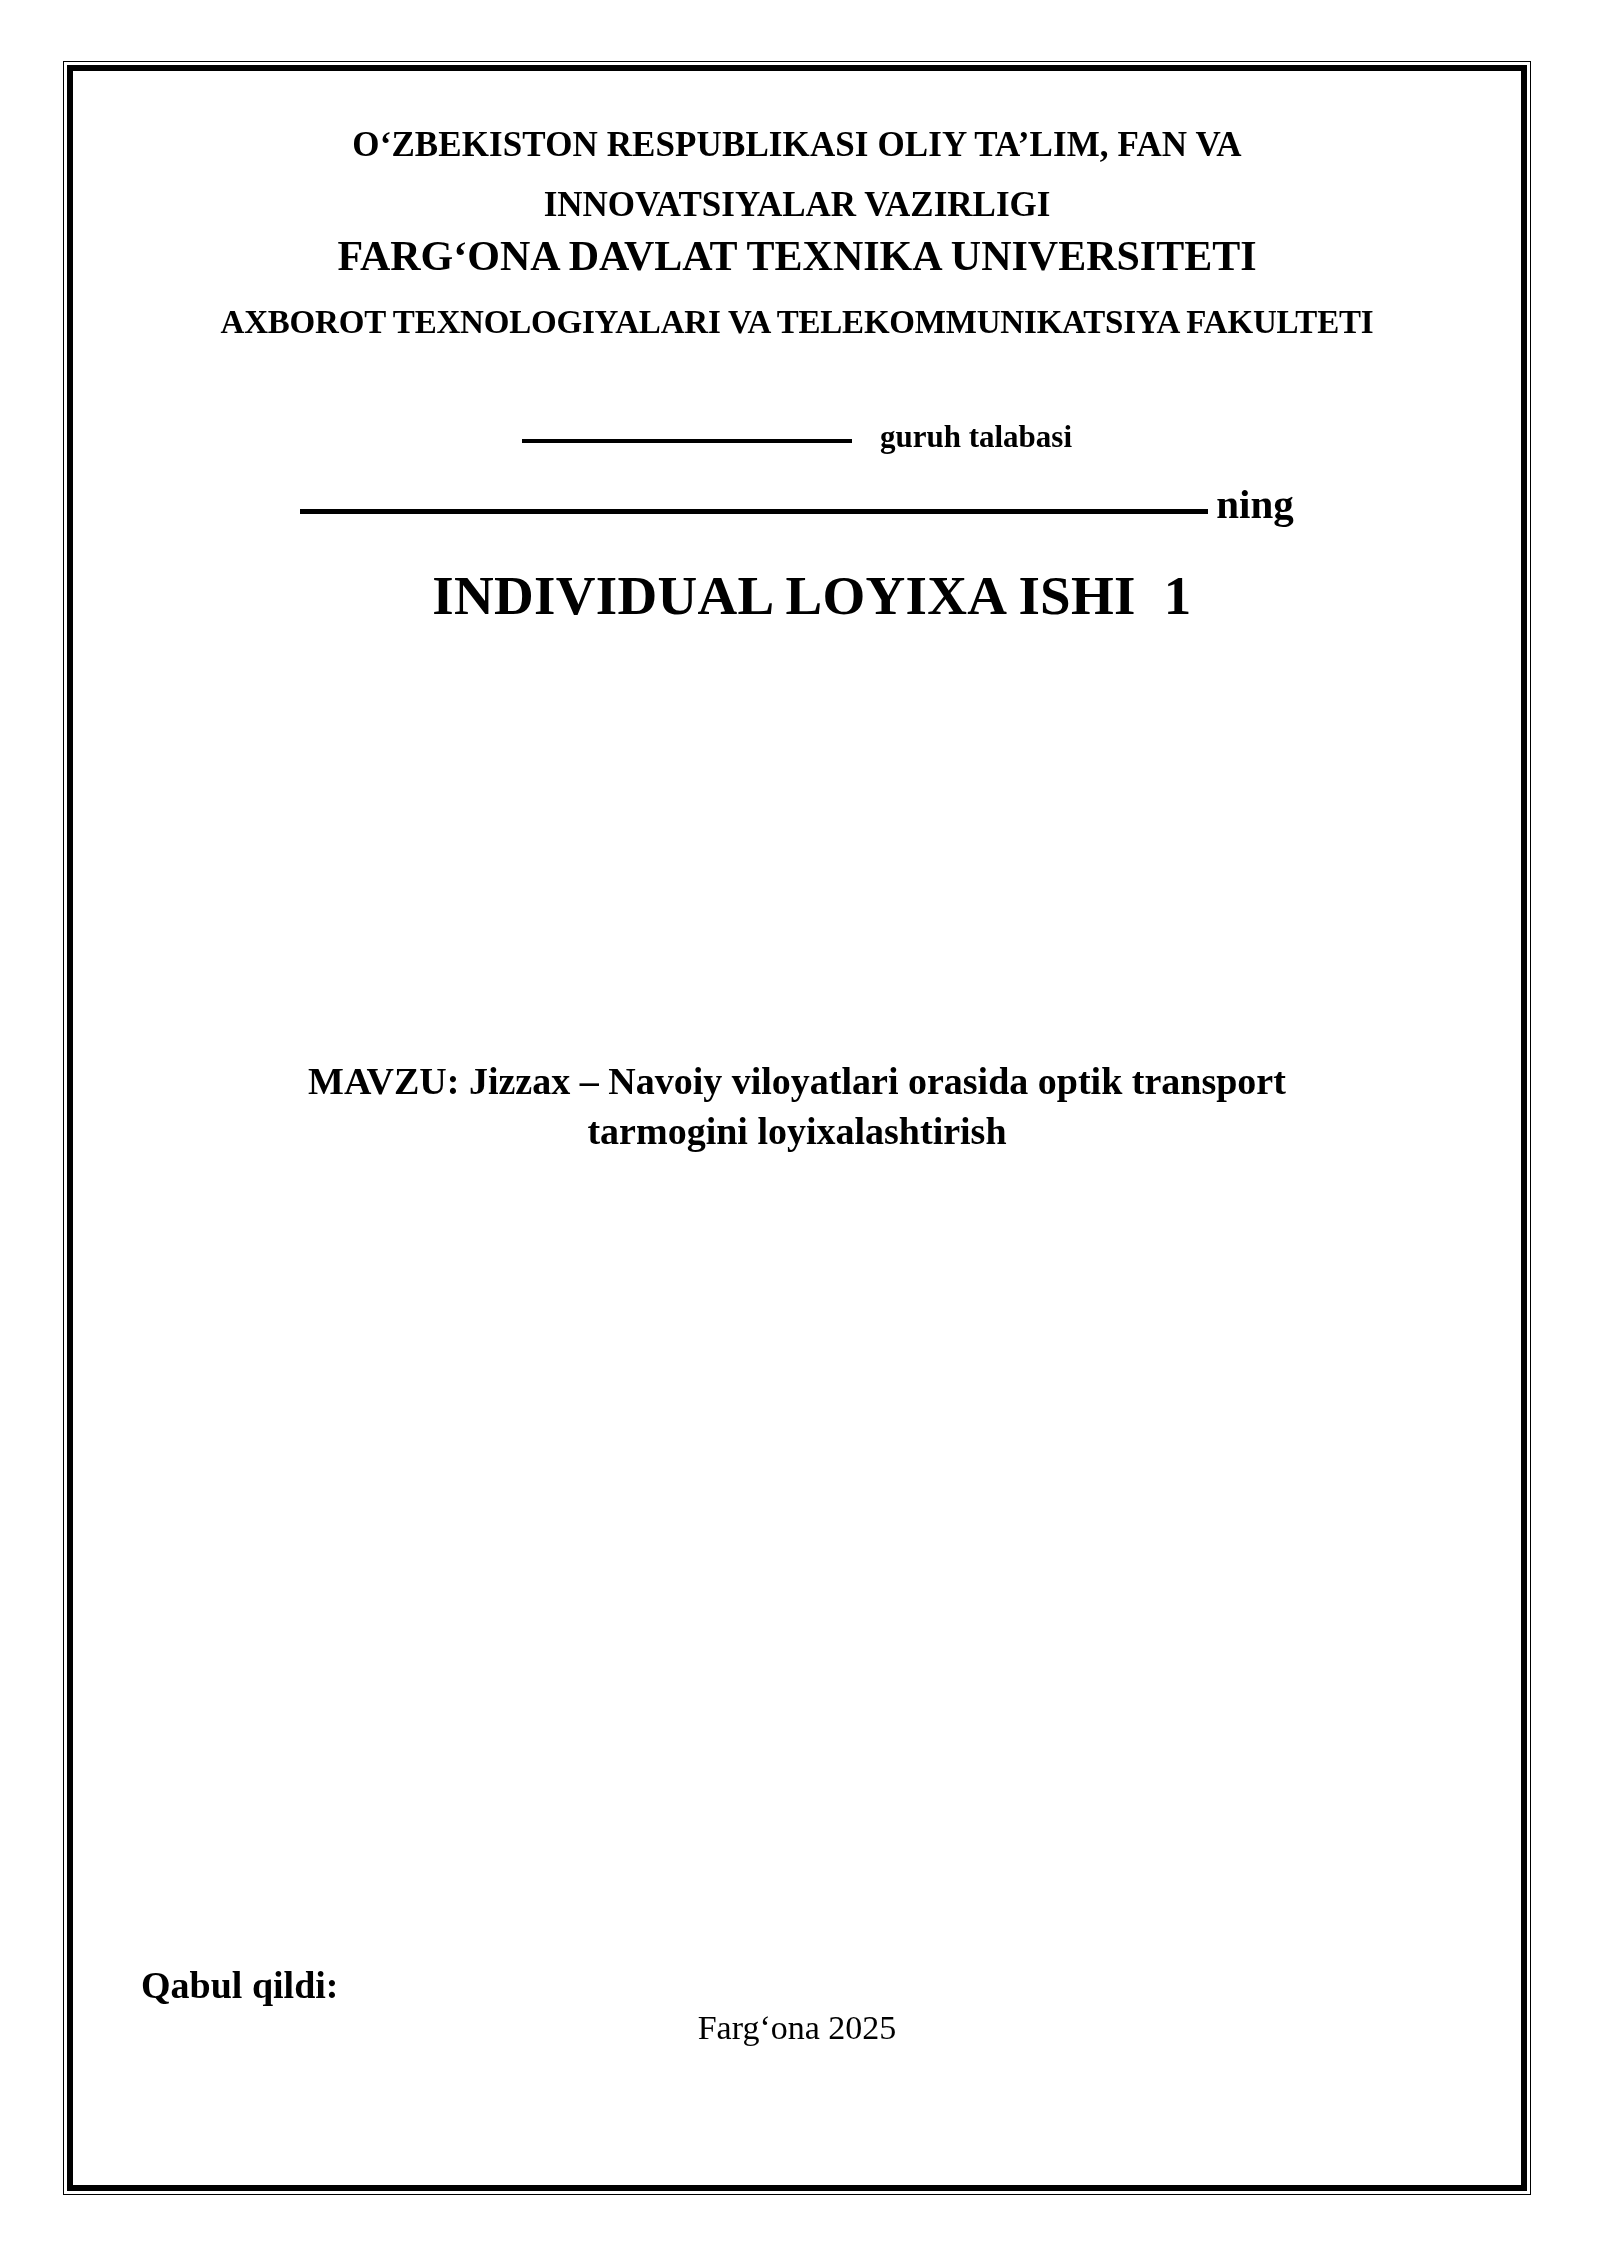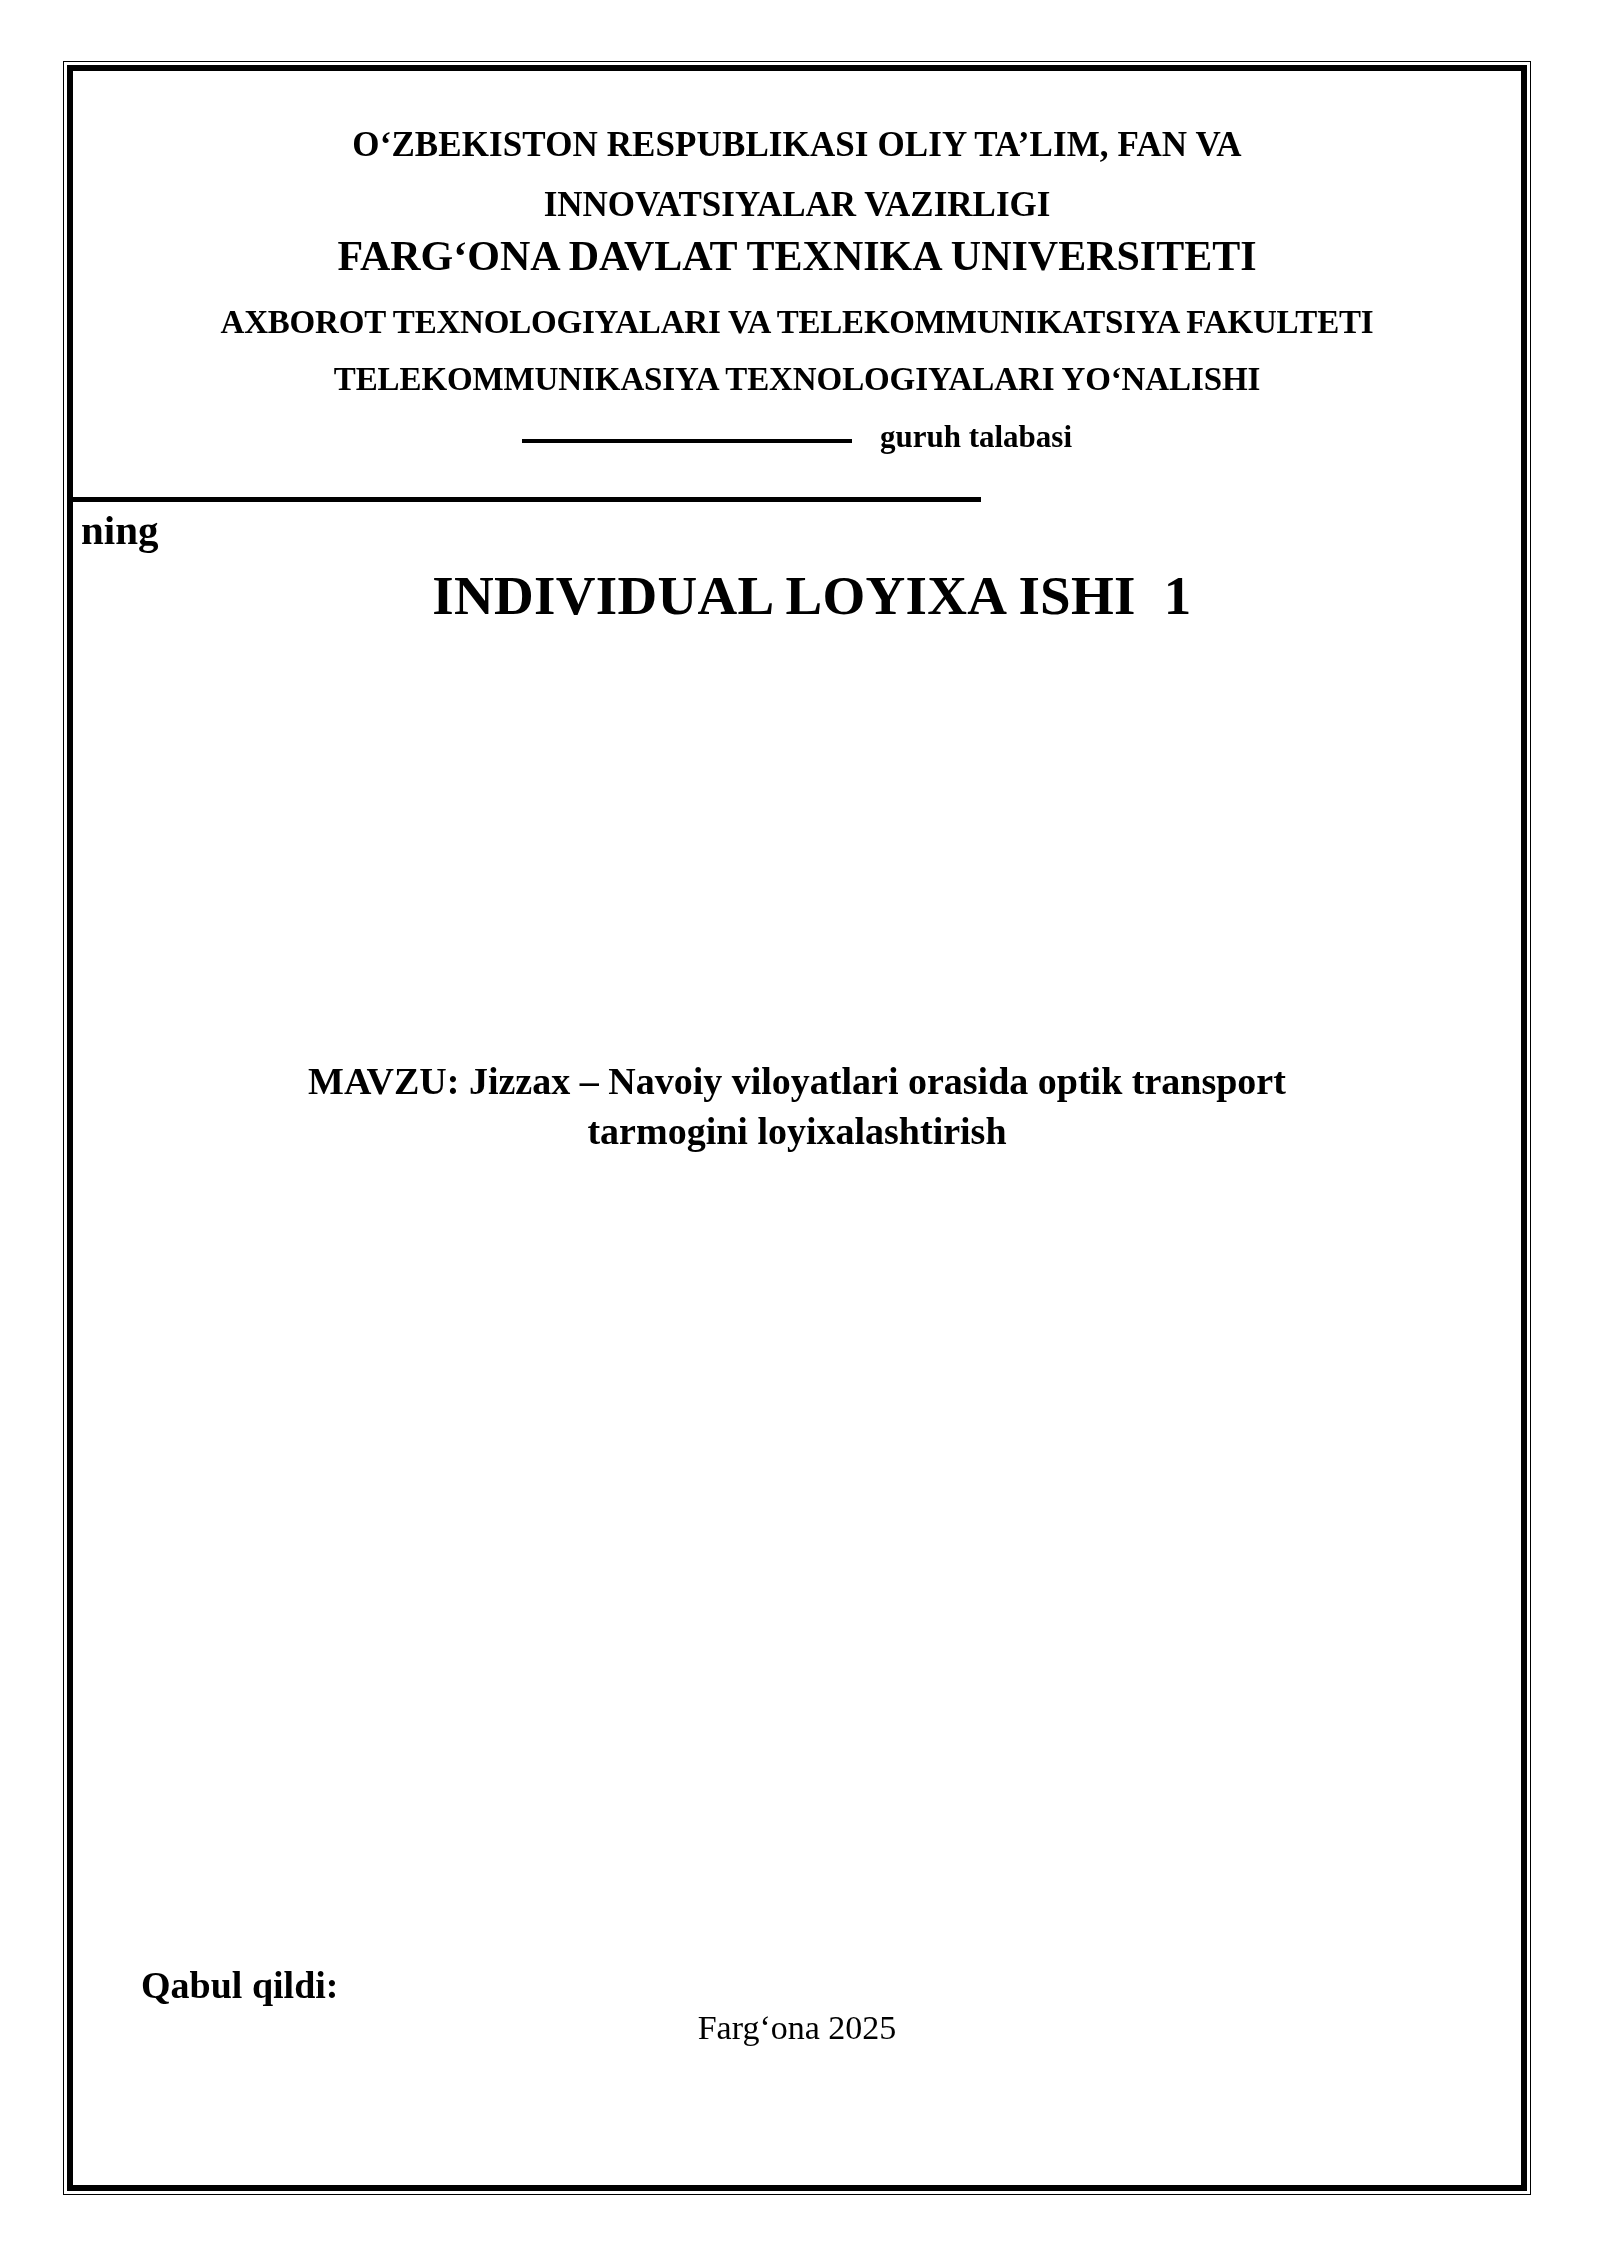--- a/index.html
+++ b/index.html
@@ -71,23 +71,22 @@
     justify-content: center;
     font-weight: bold;
     white-space: pre;
   }
   .field-group {
     top: 348px;
     font-size: 31px;
     gap: 20px;
   }
   .field-student {
-    top: 430px;
+    top: 409px;
     font-size: 41px;
-    flex-direction: column;
   }
   .blank {
     display: inline-block;
     border-bottom: 4px solid #000000;
     position: relative;
     top: -4px;
   }
   .blank-group { width: 330px; }
   .blank-student { width: 908px; border-bottom-width: 5px; }
   .field-label { padding-left: 8px; }
@@ -145,21 +144,20 @@
     <div id="content">
 
       <div class="ln inst-1">O‘ZBEKISTON RESPUBLIKASI OLIY TA’LIM, FAN VA</div>
 
       <div class="ln inst-2">INNOVATSIYALAR VAZIRLIGI</div>
 
       <div class="ln inst-3">FARG‘ONA DAVLAT TEXNIKA UNIVERSITETI</div>
 
       <div class="ln inst-4">AXBOROT TEXNOLOGIYALARI VA TELEKOMMUNIKATSIYA FAKULTETI</div>
 
-      <div class="ln inst-5">TELEKOMMUNIKASIYA TEXNOLOGIYALARI YO‘NALISHI</div>
 
       <div class="field-row field-group">
         <span class="blank blank-group"></span>
         <span class="field-label">guruh talabasi</span>
       </div>
 
       <div class="field-row field-student">
         <span class="blank blank-student"></span>
         <span class="field-label">ning</span>
       </div>

